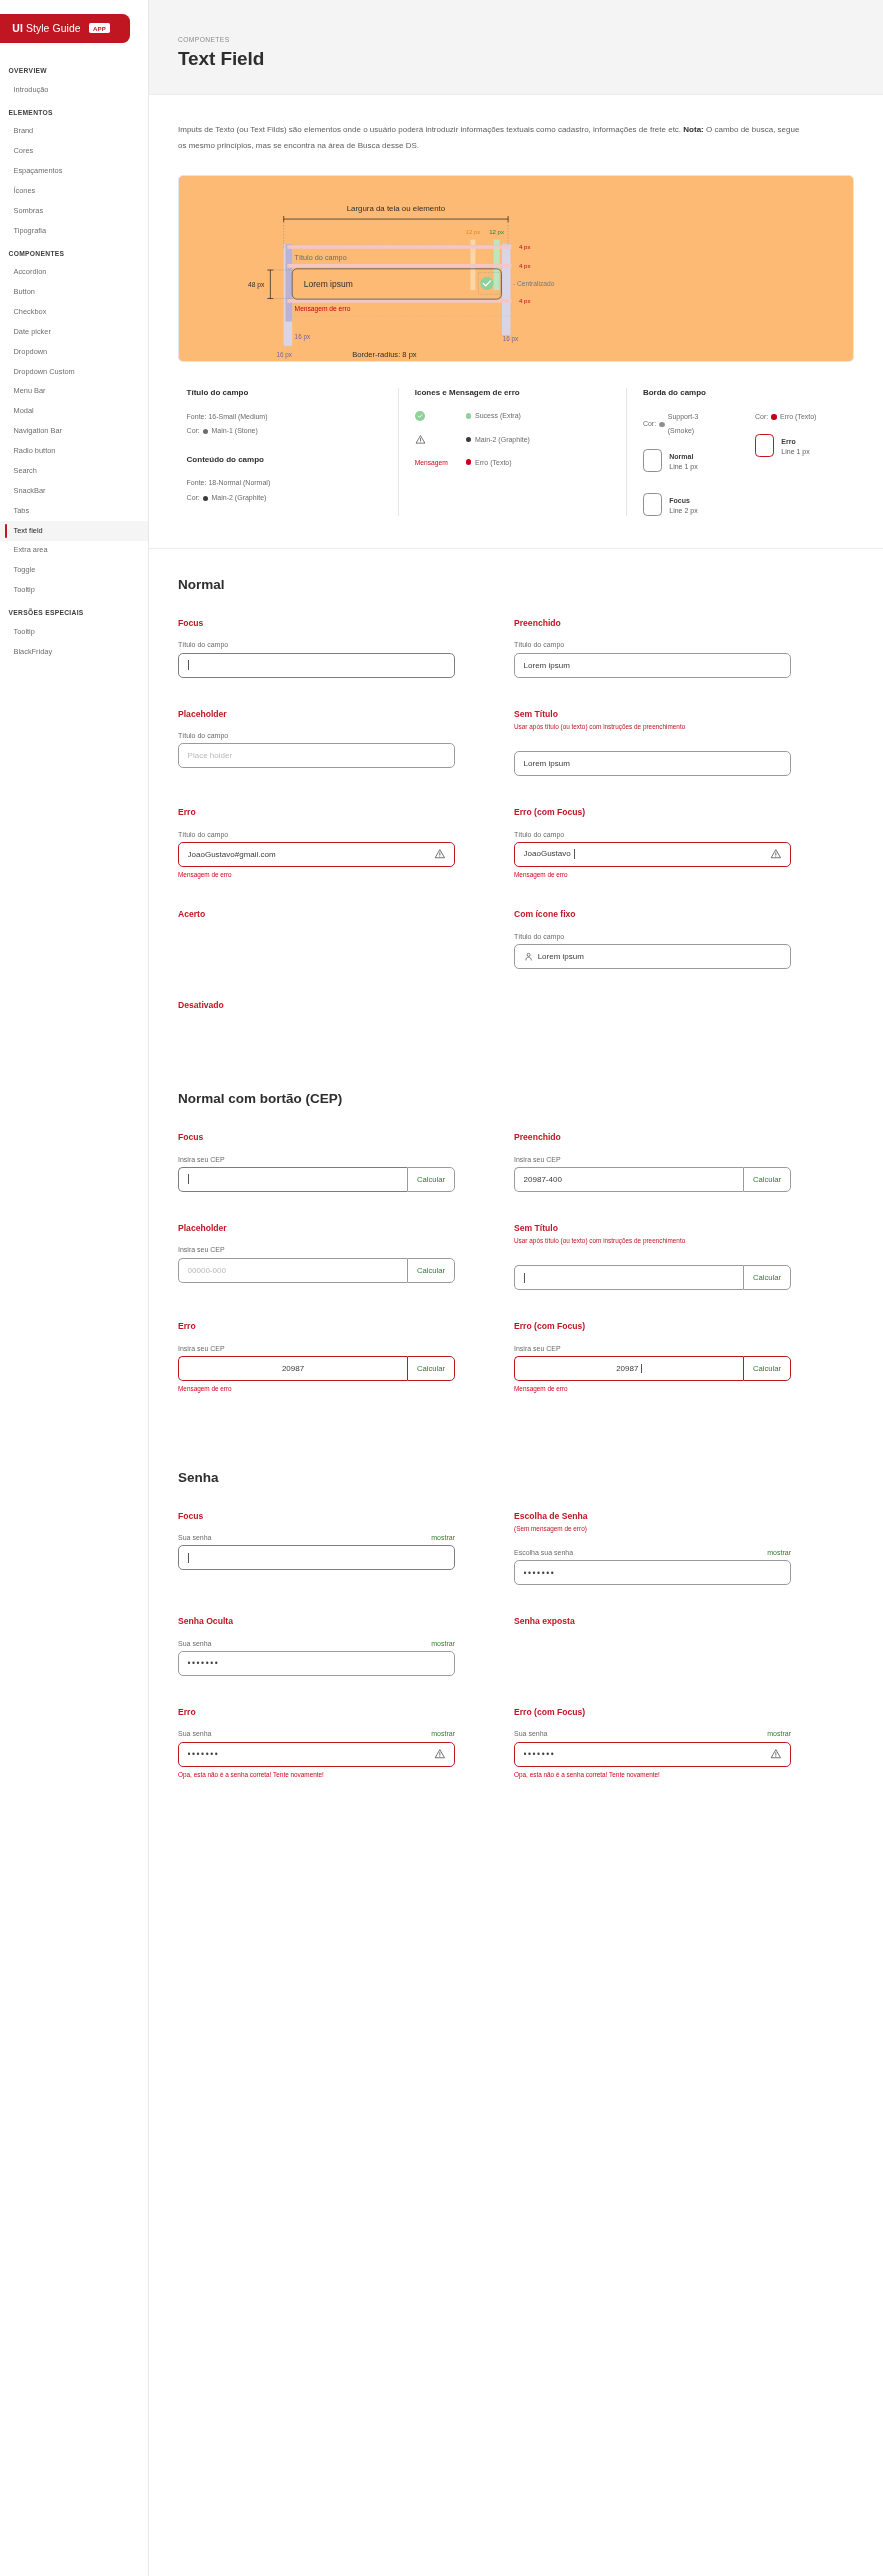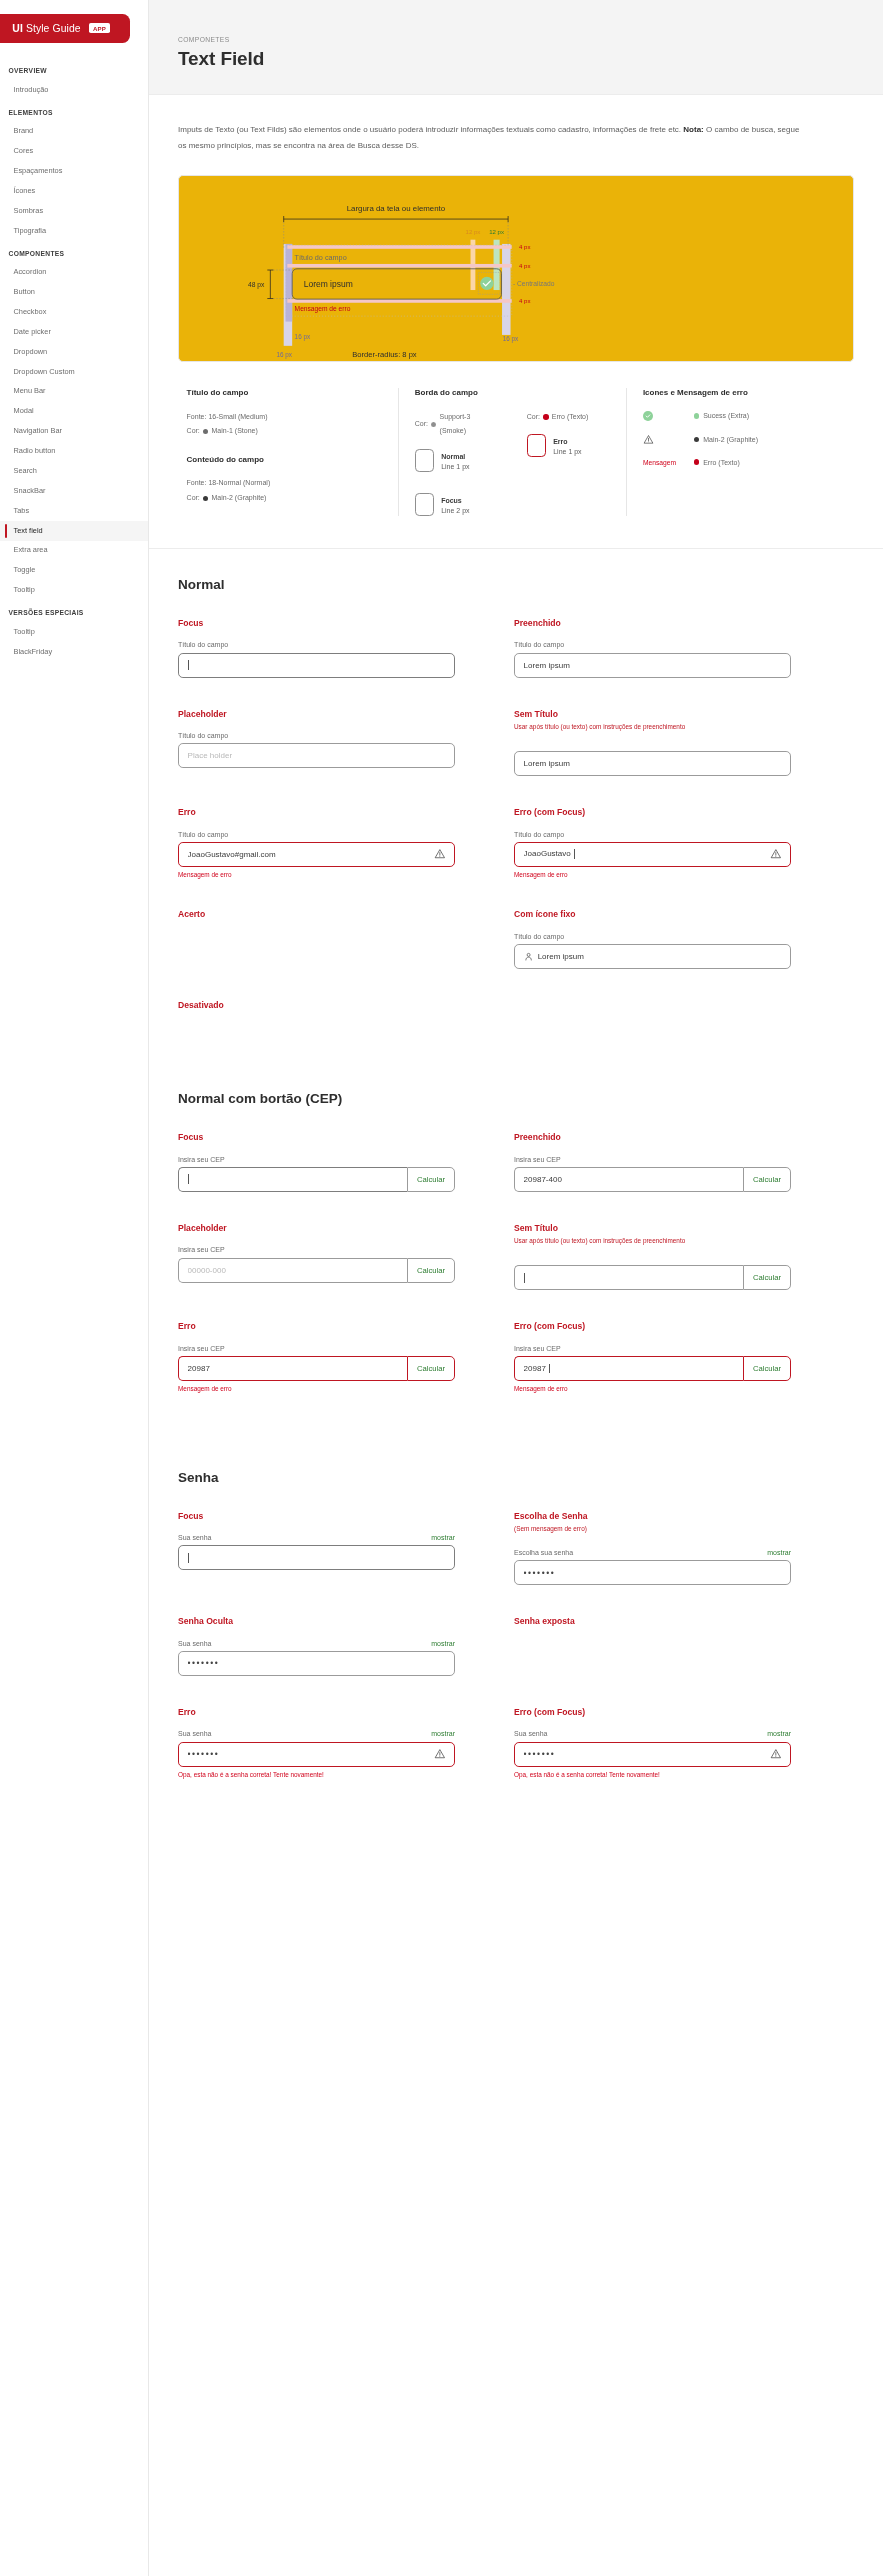--- a/index.html
+++ b/index.html
@@ -71,21 +71,21 @@
     padding: 27px 22px 0 29px;
   }
   .intro p { font-size: 8px; color: #5d5d5d; line-height: 2.0; max-width: 626px; }
   .intro p b { color: #2e2e2e; font-weight: 700; }
 
   
   .spec-card {
     margin: 21px 29px 0 29px;
     border: 0.6px solid #e6e6e6;
     border-radius: 4.9px;
-    background: #eab308;
+    background: #fdba74;
     height: 187px;
     position: relative;
     overflow: hidden;
   }
   .diagram { position: absolute; left: 0; top: 0; width: 100%; height: 100%; }
 
   
   .spec-table {
     display: flex;
     margin: 26px 29px 0 29px;
@@ -140,21 +140,21 @@
   .helper-err { font-size: 6.4px; color: #d0021b; margin-top: 4.3px; }
 
   .ic-warn svg { display:block; }
   .ic-ok { width:9.8px; height:9.8px; border-radius:50%; background:#8ed29a; display:flex; align-items:center; justify-content:center; }
   .ic-ok svg { display:block; }
   .ic-person svg { display:block; }
 
   
   .combo { display: flex; align-items: stretch; }
   .combo .input { flex: 1; border-radius: 4.9px 0 0 4.9px; border-right: none; }
-  .combo .input.error, .combo .input.error-focus { border-right: none; }
+  .combo .input.error, .combo .input.error-focus { border-right: none; text-align: center; }
   .combo .btn {
     width: 48px; border: 0.6px solid #9b9b9b; border-left: 0.6px solid #9b9b9b;
     border-radius: 0 4.9px 4.9px 0; display: flex; align-items: center; justify-content: center;
     font-size: 7.7px; color: #2e7d32; background: #fff; cursor: pointer; height:25px;
   }
   .combo.err .btn { border-color: #bf1622; }
   .dots { letter-spacing: 1.5px; font-size: 8.6px; color: #444; }
 </style>
 </head>
 <body>
@@ -278,61 +278,20 @@
         <div class="spec-line">Fonte: 18-Normal (Normal)</div>
         <div class="spec-line">
           <span>Cor:</span>
           <span class="dot" style="background:#3a3a3a"></span>
           <span>Main-2 (Graphite)</span>
         </div>
       </div>
     </div>
 
     <div class="spec-col">
-      <div class="spec-h">Borda do campo</div>
-      <div class="border-demos">
-        <div class="border-demo-col">
-          <div class="spec-line">
-            <span>Cor:</span>
-            <span class="dot" style="background:#8f8f8f"></span>
-            <span>Support-3 (Smoke)</span>
-          </div>
-          <div class="border-demo">
-            <div class="swatch-box"></div>
-            <div>
-              <div class="bd-label">Normal</div>
-              <div class="bd-sub">Line 1 px</div>
-            </div>
-          </div>
-          <div class="border-demo" style="margin-top:21px">
-            <div class="swatch-box focus"></div>
-            <div>
-              <div class="bd-label">Focus</div>
-              <div class="bd-sub">Line 2 px</div>
-            </div>
-          </div>
-        </div>
-        <div class="border-demo-col">
-          <div class="spec-line">
-            <span>Cor:</span>
-            <span class="dot" style="background:#c4001a"></span>
-            <span>Erro (Texto)</span>
-          </div>
-          <div class="border-demo">
-            <div class="swatch-box err"></div>
-            <div>
-              <div class="bd-label">Erro</div>
-              <div class="bd-sub">Line 1 px</div>
-            </div>
-          </div>
-        </div>
-      </div>
-    </div>
-
-    <div class="spec-col">
       <div class="spec-h">Icones e Mensagem de erro</div>
       <div class="icon-row">
         <div class="ic">
           <span class="ic-ok">
             <svg width="6.1" height="6.1" viewBox="0 0 10 10">
                 <path d="M2,5 l2,2 l4,-4" stroke="#fff" stroke-width="1.6" fill="none" stroke-linecap="round" stroke-linejoin="round"></path>
               </svg>
           </span>
         </div>
         <div class="lbl">
@@ -358,20 +317,61 @@
       <div class="icon-row">
         <div class="ic">
           <span class="msg-red">Mensagem</span>
         </div>
         <div class="lbl">
           <span class="dot" style="background:#c4001a"></span>
           <span>Erro (Texto)</span>
         </div>
       </div>
     </div>
+
+    <div class="spec-col">
+      <div class="spec-h">Borda do campo</div>
+      <div class="border-demos">
+        <div class="border-demo-col">
+          <div class="spec-line">
+            <span>Cor:</span>
+            <span class="dot" style="background:#8f8f8f"></span>
+            <span>Support-3 (Smoke)</span>
+          </div>
+          <div class="border-demo">
+            <div class="swatch-box"></div>
+            <div>
+              <div class="bd-label">Normal</div>
+              <div class="bd-sub">Line 1 px</div>
+            </div>
+          </div>
+          <div class="border-demo" style="margin-top:21px">
+            <div class="swatch-box focus"></div>
+            <div>
+              <div class="bd-label">Focus</div>
+              <div class="bd-sub">Line 2 px</div>
+            </div>
+          </div>
+        </div>
+        <div class="border-demo-col">
+          <div class="spec-line">
+            <span>Cor:</span>
+            <span class="dot" style="background:#c4001a"></span>
+            <span>Erro (Texto)</span>
+          </div>
+          <div class="border-demo">
+            <div class="swatch-box err"></div>
+            <div>
+              <div class="bd-label">Erro</div>
+              <div class="bd-sub">Line 1 px</div>
+            </div>
+          </div>
+        </div>
+      </div>
+    </div>
   </div>
 
   <div class="section-divider"></div>
 
   <section class="section">
     <h2 class="section-title">Normal</h2>
     <div class="grid" id="grid-normal">
         <div class="cell">
           <div class="cell-title">Focus</div>
           <div class="field-wrap">

